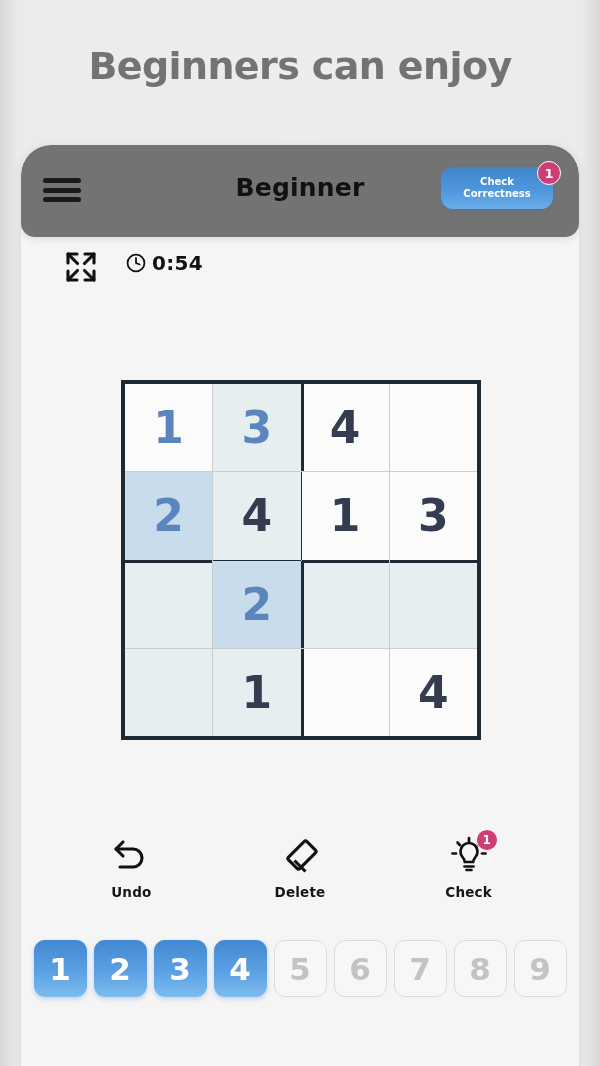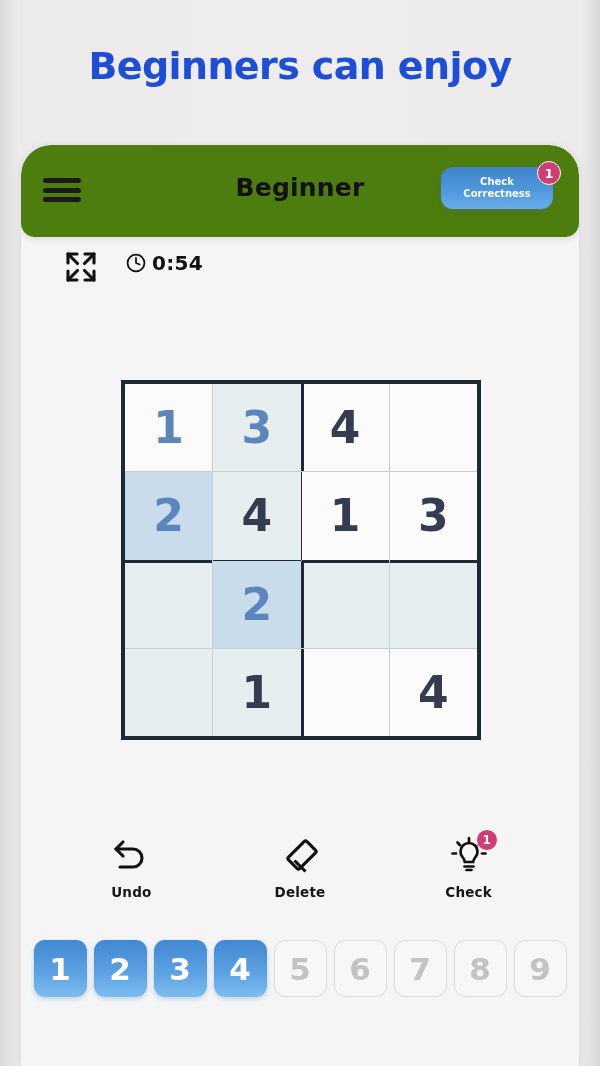--- a/index.html
+++ b/index.html
@@ -19,42 +19,42 @@
   
   .headline {
     position: absolute;
     top: 44px;
     left: 0;
     width: 600px;
     text-align: center;
     font-size: 38px;
     font-weight: 700;
     letter-spacing: -0.6px;
-    color: #1d4ed8;
+    color: #737373;
     font-family: "DejaVu Sans", "Liberation Sans", sans-serif;
   }
 
   
   .phone {
     position: absolute;
     left: 21px;
     top: 145px;
     width: 558px;
     height: 921px;
     background: #f5f5f5;
     border-radius: 30px 30px 0 0;
     overflow: hidden;
     box-shadow: 0 2px 10px rgba(0,0,0,0.10);
   }
 
   
   .app-header {
     position: relative;
     height: 92px;
-    background: #4d7c0f;
+    background: #737373;
     border-radius: 30px 30px 14px 14px;
     box-shadow: 0 3px 7px rgba(0,0,0,0.09);
     z-index: 5;
   }
 
   .hamburger {
     position: absolute;
     left: 22px;
     top: 30px;
     width: 38px;

